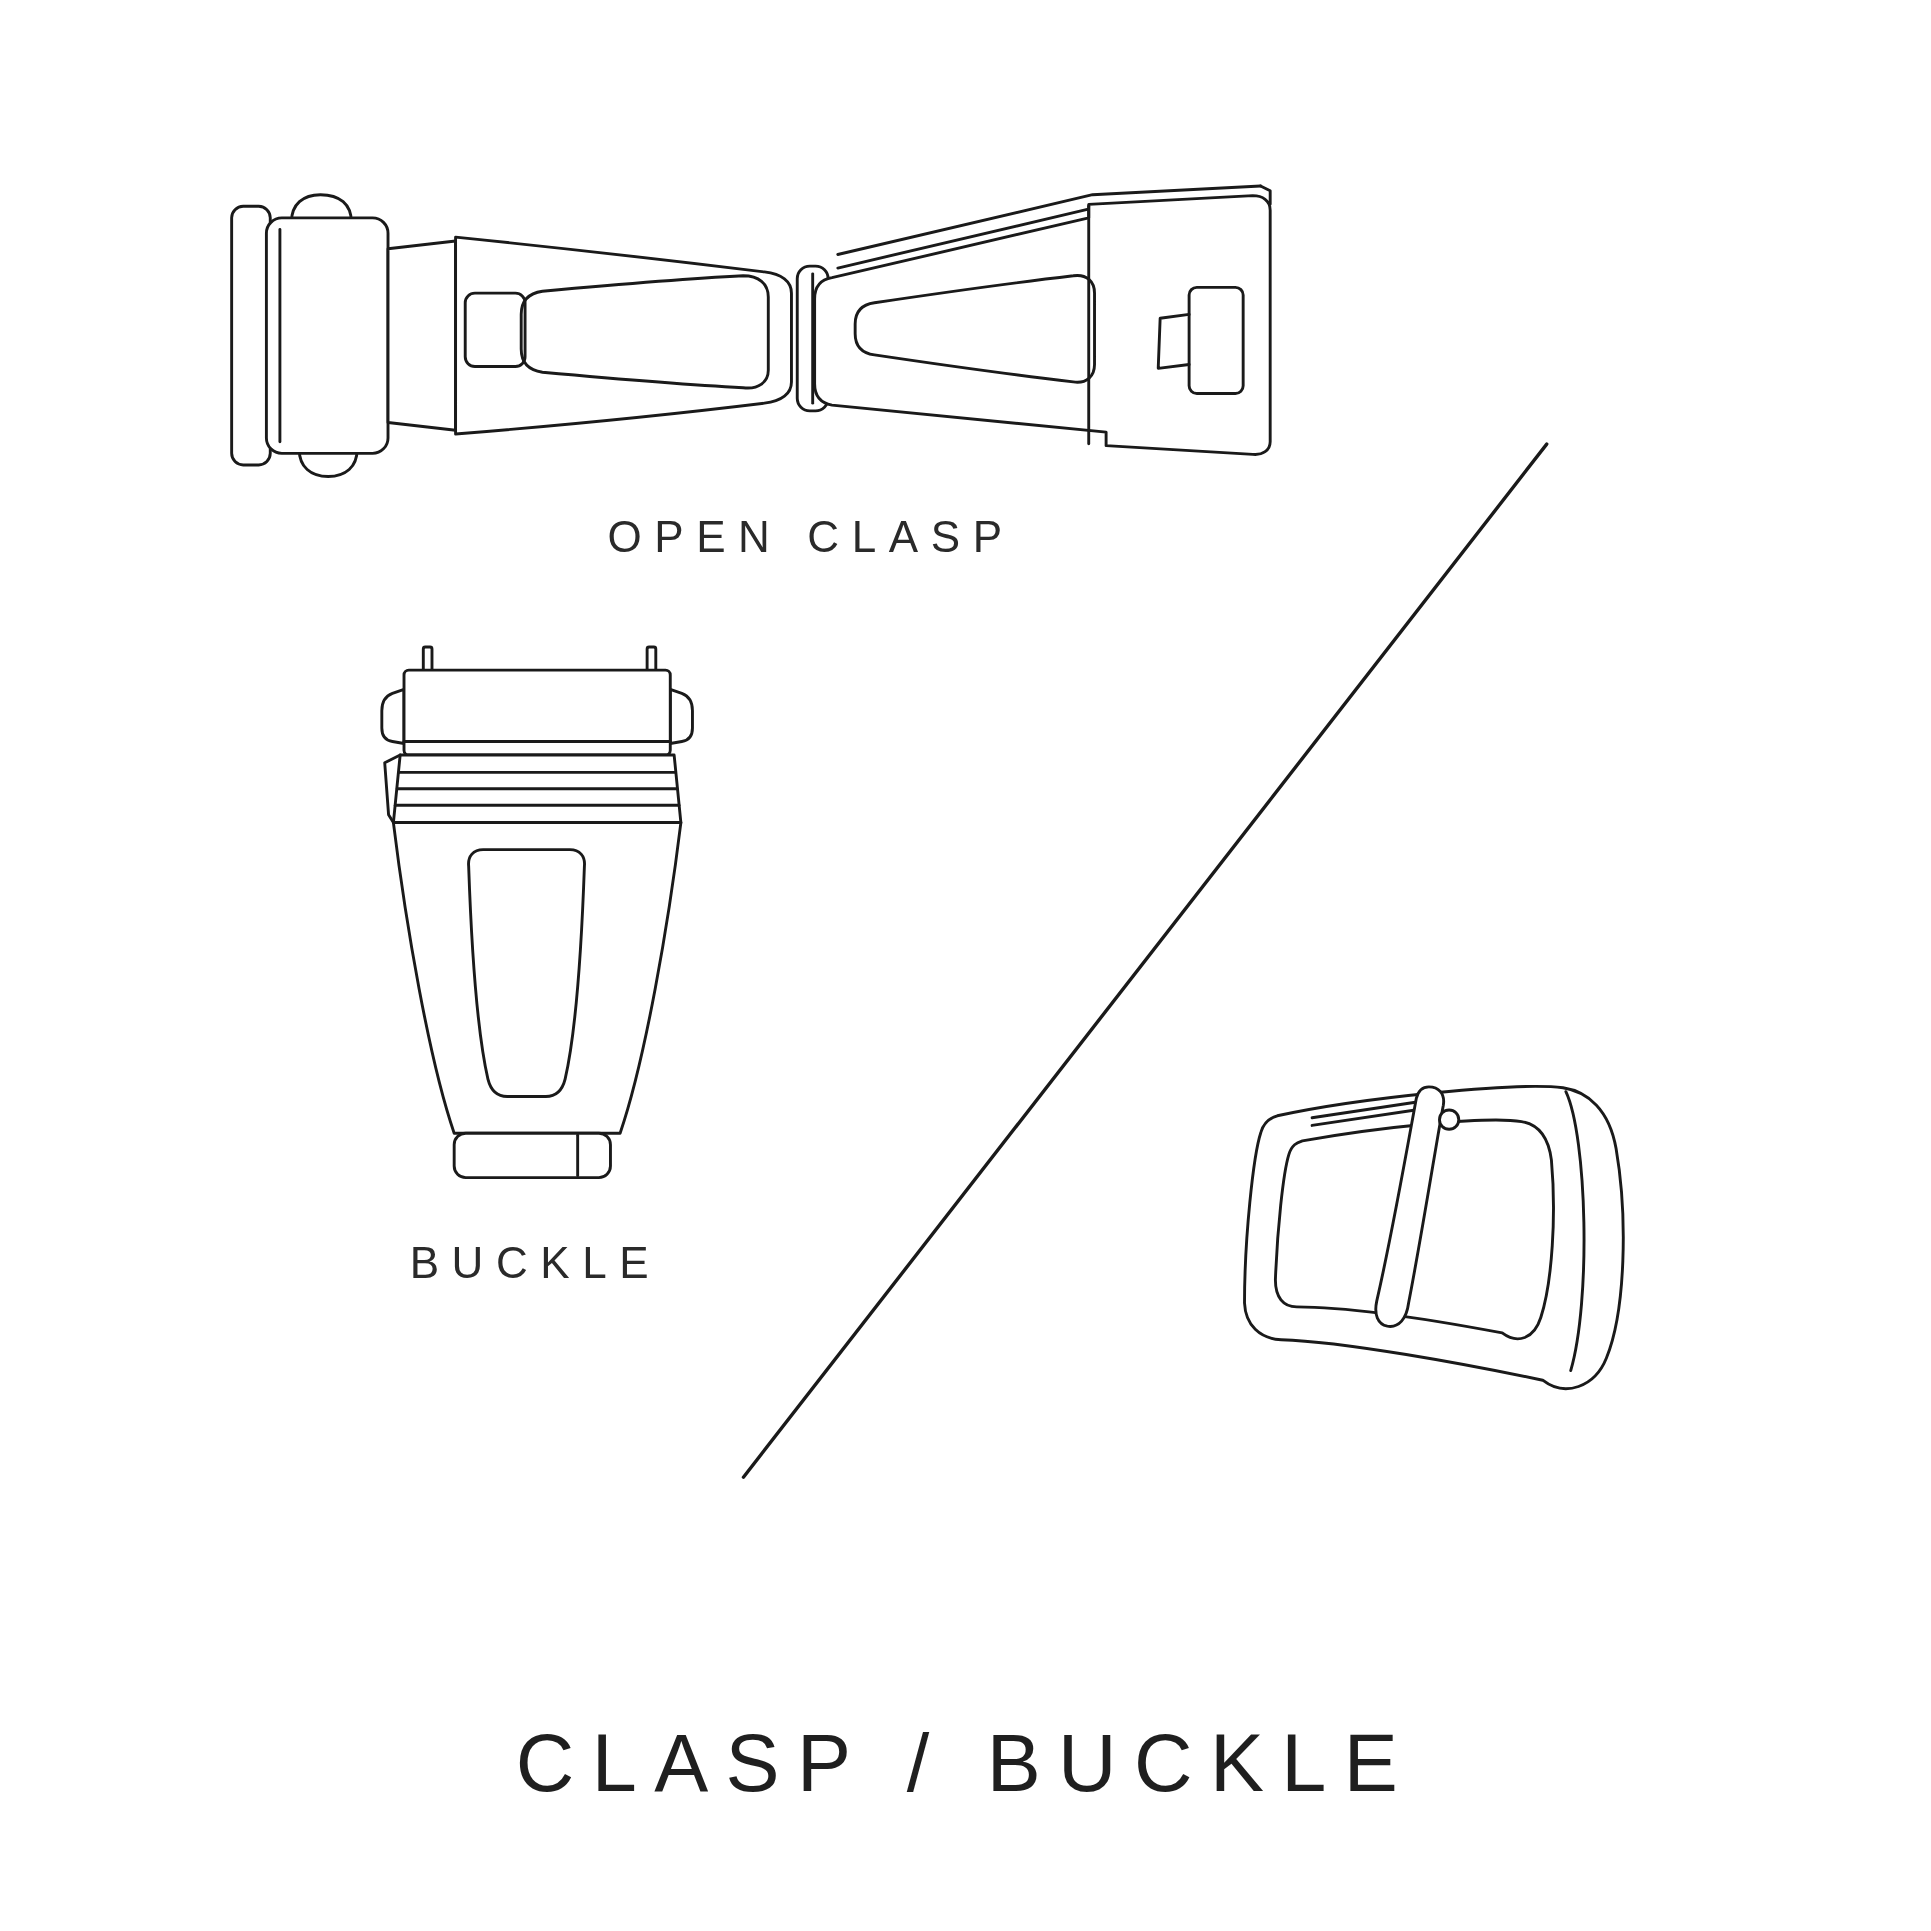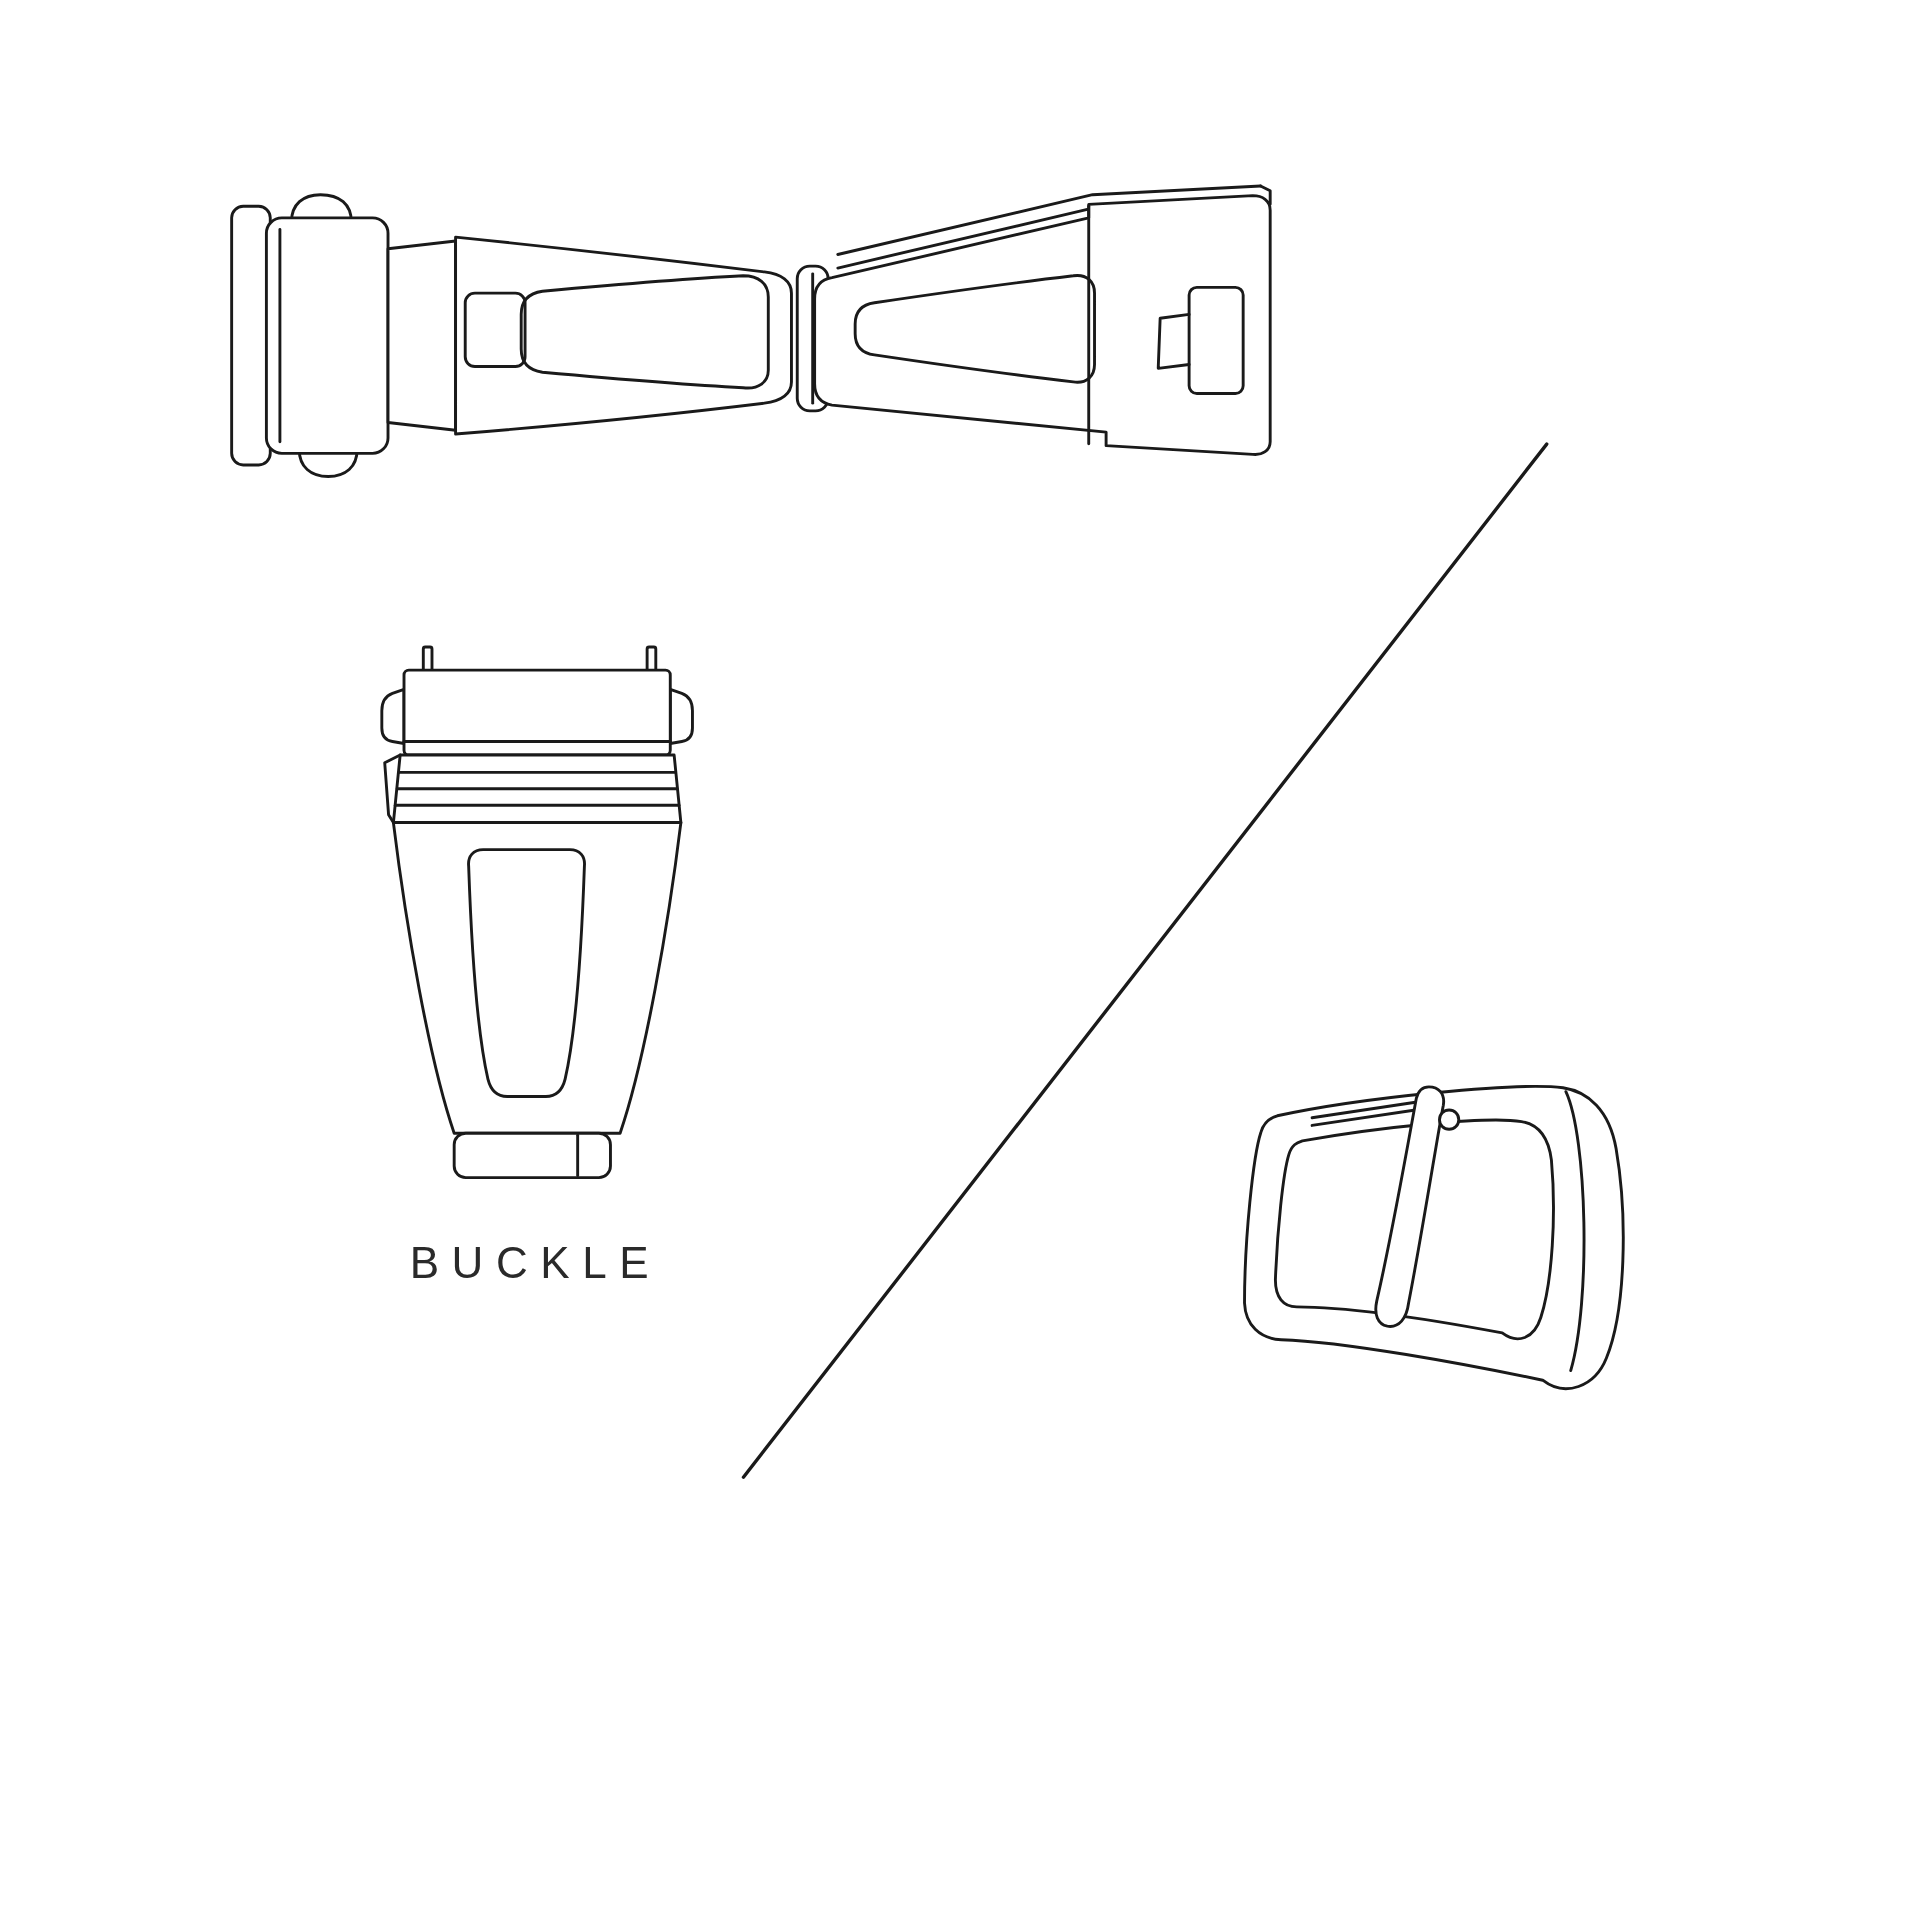--- a/index.html
+++ b/index.html
@@ -93,20 +93,21 @@
     <rect class="filled" x="596" y="90" width="32" height="150" rx="13"></rect>
     <line x1="612" y1="98" x2="612" y2="232"></line>
 
     <path class="filled" d="M632,102 L898,40 L898,26 L1068,17 C1078,17 1086,22 1086,32 L1086,272 C1086,281 1078,286 1068,285 L916,276 L916,262 L632,234 C620,232 614,224 614,212 L614,124 C614,112 620,104 632,102 Z"></path>
     <line x1="898" y1="28" x2="898" y2="274"></line>
     <path d="M676,128 C770,114 848,104 882,100 C896,98 904,106 904,118 L904,192 C904,204 896,212 882,210 C848,206 770,196 676,182 C662,180 656,172 656,160 L656,150 C656,138 662,130 676,128 Z"></path>
     <rect class="filled" x="1002" y="112" width="56" height="110" rx="8"></rect>
     <polyline points="1002,140 972,144 970,196 1002,192"></polyline>
   </svg>
 
+  <div class="caption" id="open-clasp-caption">OPEN CLASP</div>
 
   <svg class="illustration" style="left:377px; top:645px;" width="328" height="550" viewBox="0 0 340 570">
     <rect class="filled" x="48" y="2" width="9" height="26" rx="2"></rect>
     <rect class="filled" x="280" y="2" width="9" height="26" rx="2"></rect>
     <path class="filled" d="M28,46 L16,50 C8,53 5,60 5,68 L5,86 C5,94 9,99 16,100 L28,102 Z"></path>
     <path class="filled" d="M304,46 L316,50 C324,53 327,60 327,68 L327,86 C327,94 323,99 316,100 L304,102 Z"></path>
     <rect class="filled" x="28" y="26" width="276" height="88" rx="5"></rect>
     <line x1="28" y1="100" x2="304" y2="100"></line>
     <path class="filled" d="M24,114 L308,114 L315,184 L17,184 Z"></path>
     <line x1="23" y1="132" x2="309" y2="132"></line>
@@ -128,15 +129,16 @@
   <svg class="illustration" style="left:1231px; top:1079px;" width="415" height="338" viewBox="0 0 430 350">
     <path class="filled" d="M48,38 C135,19 298,3 344,9 C370,13 392,32 399,72 C411,142 409,240 389,289 C377,319 346,330 323,312 C242,295 117,272 52,270 C30,269 15,255 14,232 C14,166 23,79 31,55 C34,45 41,40 48,38 Z"></path>
     <path d="M74,64 C152,50 266,38 301,44 C319,47 329,60 332,84 C337,140 333,210 321,247 C314,269 297,275 281,263 C212,250 122,236 68,236 C54,236 46,226 46,208 C48,156 54,97 60,78 C63,68 68,66 74,64 Z"></path>
     <path d="M347,13 C369,60 373,230 352,302"></path>
     <line x1="84" y1="40" x2="198" y2="23"></line>
     <line x1="84" y1="48" x2="198" y2="31"></line>
     <path class="filled" d="M205,8 C215,8 222,15 220,27 C214,58 198,160 184,232 C182,248 174,258 162,256 C152,254 148,244 151,230 C168,156 186,52 192,20 C194,12 199,8 205,8 Z"></path>
     <circle class="filled" cx="226" cy="42" r="10"></circle>
   </svg>
 
+  <div id="diagram-title">CLASP / BUCKLE</div>
 
 </div>
 
 
 </body></html>

